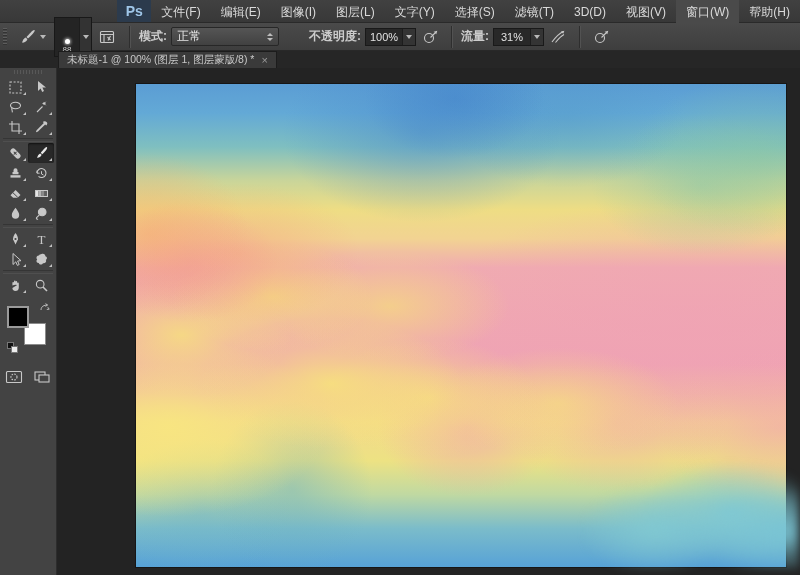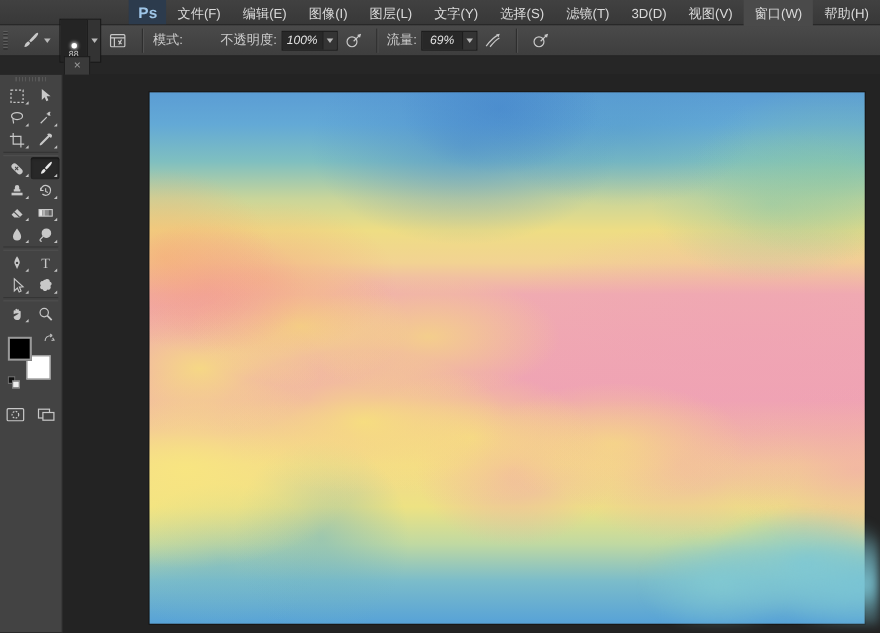--- a/index.html
+++ b/index.html
@@ -22,31 +22,31 @@
   .tool-preview { display:flex; align-items:center; gap:3px; padding:0 4px; }
   .caret { width:0; height:0; border-left:3px solid transparent; border-right:3px solid transparent;
     border-top:4px solid #b9b9b9; }
   .sep { width:1px; height:22px; background:#2e2e2e; box-shadow:1px 0 0 #525252; margin:0 7px; }
   .brush-chip { display:flex; margin-left:4px; border:1px solid #181818; height:40px;justify-content:flex-end; }
   .chip-main { width:24px; background:#242424; display:flex; flex-direction:column; align-items:center; justify-content:flex-end; }
   .chip-dot { width:5px; height:5px; border-radius:50%; background:#fff; box-shadow:0 0 3px 1px rgba(255,255,255,.6); margin:3px 0 1px; }
   .chip-size { font-size:8px; color:#cfcfcf; line-height:9px; padding-bottom:2px; }
   .chip-caret { width:12px; background:#333; border-left:1px solid #1d1d1d; display:flex; align-items:center; justify-content:center; }
   .ob-btn { margin:0 6px; display:flex; align-items:center; }
-  .ob-label { font-size:12px; color:#cccccc; margin:0 4px 0 2px; white-space:nowrap; }
+  .ob-label { font-size:12px; color:#cccccc; margin:0 4px 0 2px; white-space:nowrap;font-weight:bold; }
   .combo { width:108px; height:19px; background:linear-gradient(#555,#414141); border:1px solid #272727;
     border-radius:2px; display:flex; align-items:center; padding:0 5px; }
   .combo .val { flex:1; font-size:12px; color:#e4e4e4; }
   .updown { display:flex; flex-direction:column; gap:2px; align-items:center; }
   .updown i { display:block; width:0; height:0; border-left:3px solid transparent; border-right:3px solid transparent; }
   .updown .u { border-bottom:3px solid #bdbdbd; }
   .updown .d { border-top:3px solid #bdbdbd; }
   .numbox { display:flex; height:18px; border:1px solid #191919; }
   .numbox .nval { width:36px; background:#282828; color:#e2e2e2; font-size:11px; display:flex;
-    align-items:center; justify-content:center;font-style:italic; }
+    align-items:center; justify-content:center; }
   .numbox .ncaret { width:13px; background:#343434; border-left:1px solid #1d1d1d; display:flex;
     align-items:center; justify-content:center; }
   .ob-icon { color:#c6c6c6; margin:0 5px; display:flex; align-items:center; }
 
   
   .tabbar { height:17px; background:#262626; display:flex; align-items:stretch; }
   .doc-tab { margin-left:58px; background:#3a3a3a; border:1px solid #1c1c1c; border-bottom:none;
     display:flex; align-items:center; gap:7px; padding:0 8px; }
   .doc-tab .t { font-size:10.5px; color:#c8c8c8; white-space:nowrap; }
   .doc-tab .x { font-size:11px; color:#9a9a9a; line-height:10px; cursor:pointer; }
@@ -161,41 +161,48 @@
   <div class="ob-btn">
     <svg class="ic" width="18" height="16" viewBox="0 0 18 16">
       <rect x="2.5" y="2.5" width="13" height="11" rx="1"></rect>
       <path d="M2.5 5.5 h13 M6 5.5 V13.5 M9.5 8 l3 3 M12.5 7 l-2.5 4.5"></path>
     </svg>
   </div>
 
   <div class="sep"></div>
 
   <span class="ob-label">模式:</span>
+  <div class="combo">
+    <span class="val">正常</span>
+    <span class="updown">
+        <i class="u"></i>
+        <i class="d"></i>
+      </span>
+  </div>
 
   <span class="ob-label" style="margin-left:30px">不透明度:</span>
   <div class="numbox">
     <span class="nval">100%</span>
     <span class="ncaret">
         <span class="caret"></span>
       </span>
   </div>
 
   <div class="ob-icon">
     <svg class="ic" width="18" height="16" viewBox="0 0 18 16">
       <circle cx="8" cy="9" r="4.5"></circle>
       <path d="M15.5 2.5 L9.5 8.5 M15.5 2.5 l-1.8 .5 l1.3 1.3 Z"></path>
     </svg>
   </div>
 
   <div class="sep"></div>
 
   <span class="ob-label">流量:</span>
   <div class="numbox">
-    <span class="nval">69%</span>
+    <span class="nval">31%</span>
     <span class="ncaret">
         <span class="caret"></span>
       </span>
   </div>
 
   <div class="ob-icon">
     <svg class="ic" width="18" height="16" viewBox="0 0 18 16">
       <path d="M3 13 C6 9 11 4 14.5 2.5 M6.5 13.5 C8.5 11 12 7 15 5.5"></path>
       <path d="M14.5 2.5 l-1.5 .3 l1 1 Z"></path>
     </svg>
@@ -206,20 +213,21 @@
   <div class="ob-icon">
     <svg class="ic" width="18" height="16" viewBox="0 0 18 16">
       <circle cx="8" cy="9" r="4.5"></circle>
       <path d="M15.5 2.5 L9.5 8.5 M15.5 2.5 l-1.8 .5 l1.3 1.3 Z"></path>
     </svg>
   </div>
 </div>
 
 <div class="tabbar">
   <div class="doc-tab">
+    <span class="t">未标题-1 @ 100% (图层 1, 图层蒙版/8) *</span>
     <span class="x">×</span>
   </div>
 </div>
 
 <div class="main">
 
   <div class="toolbar">
     <div class="tb-grip"></div>
 
     <div class="tool-row">

